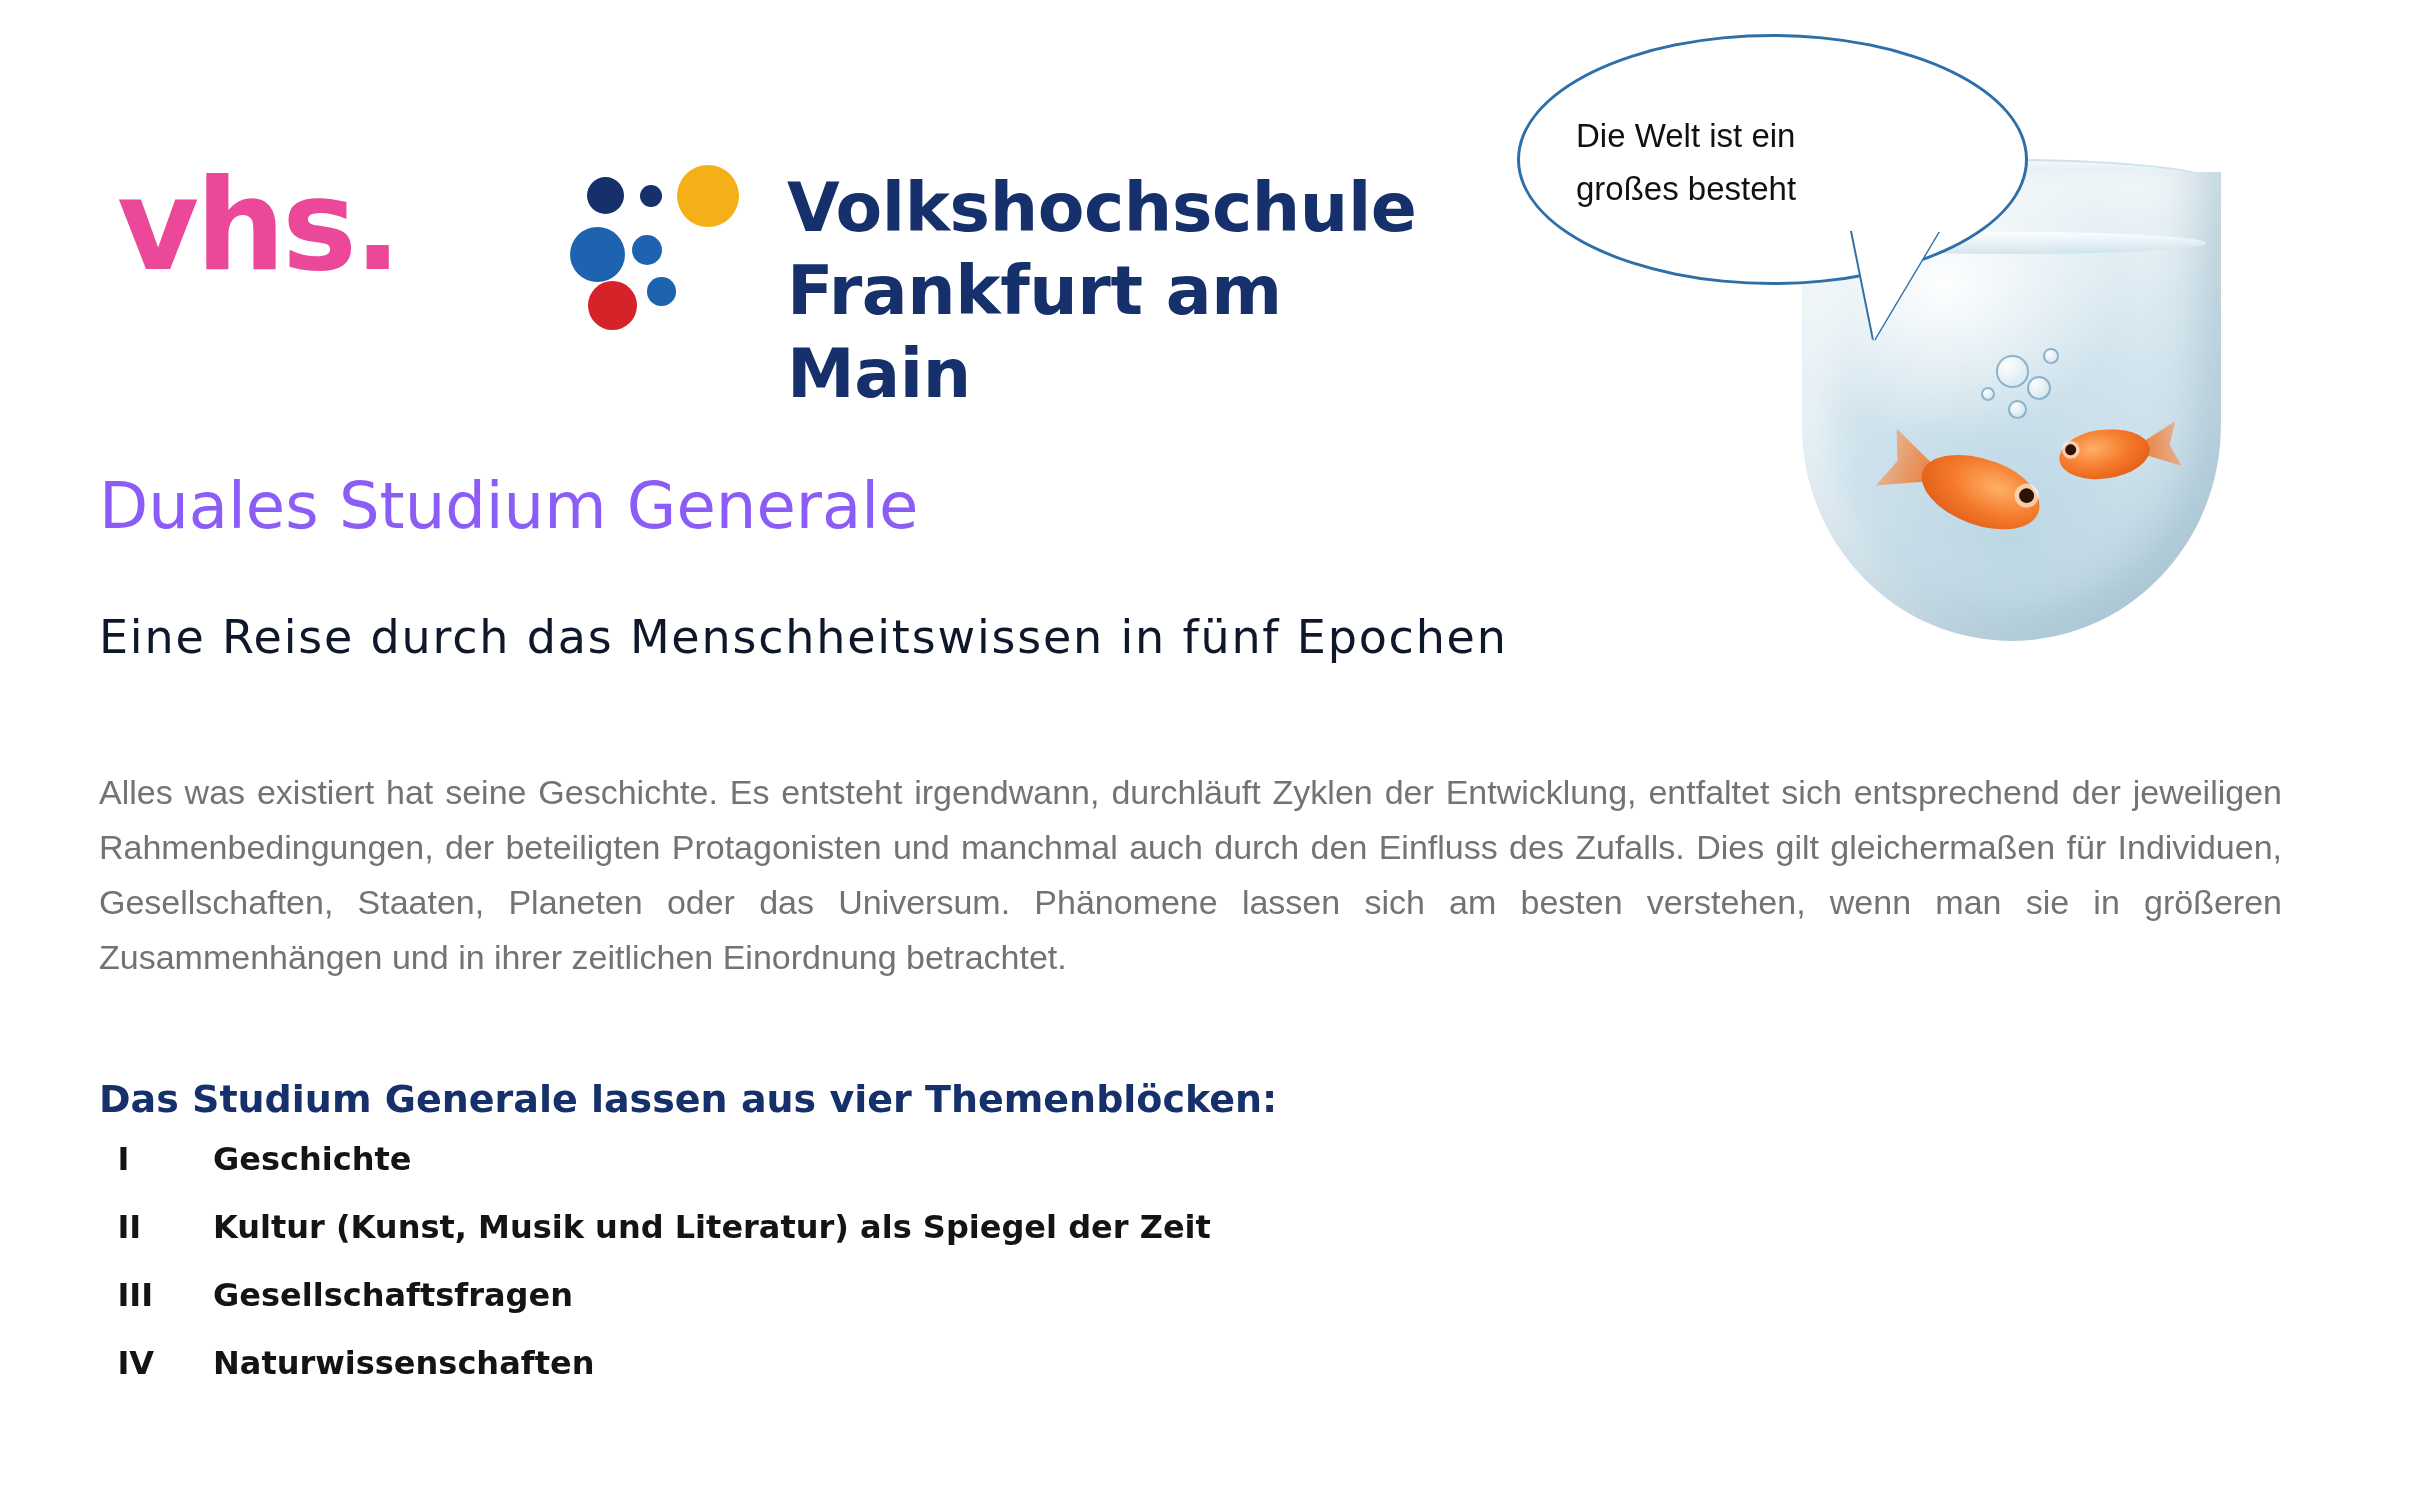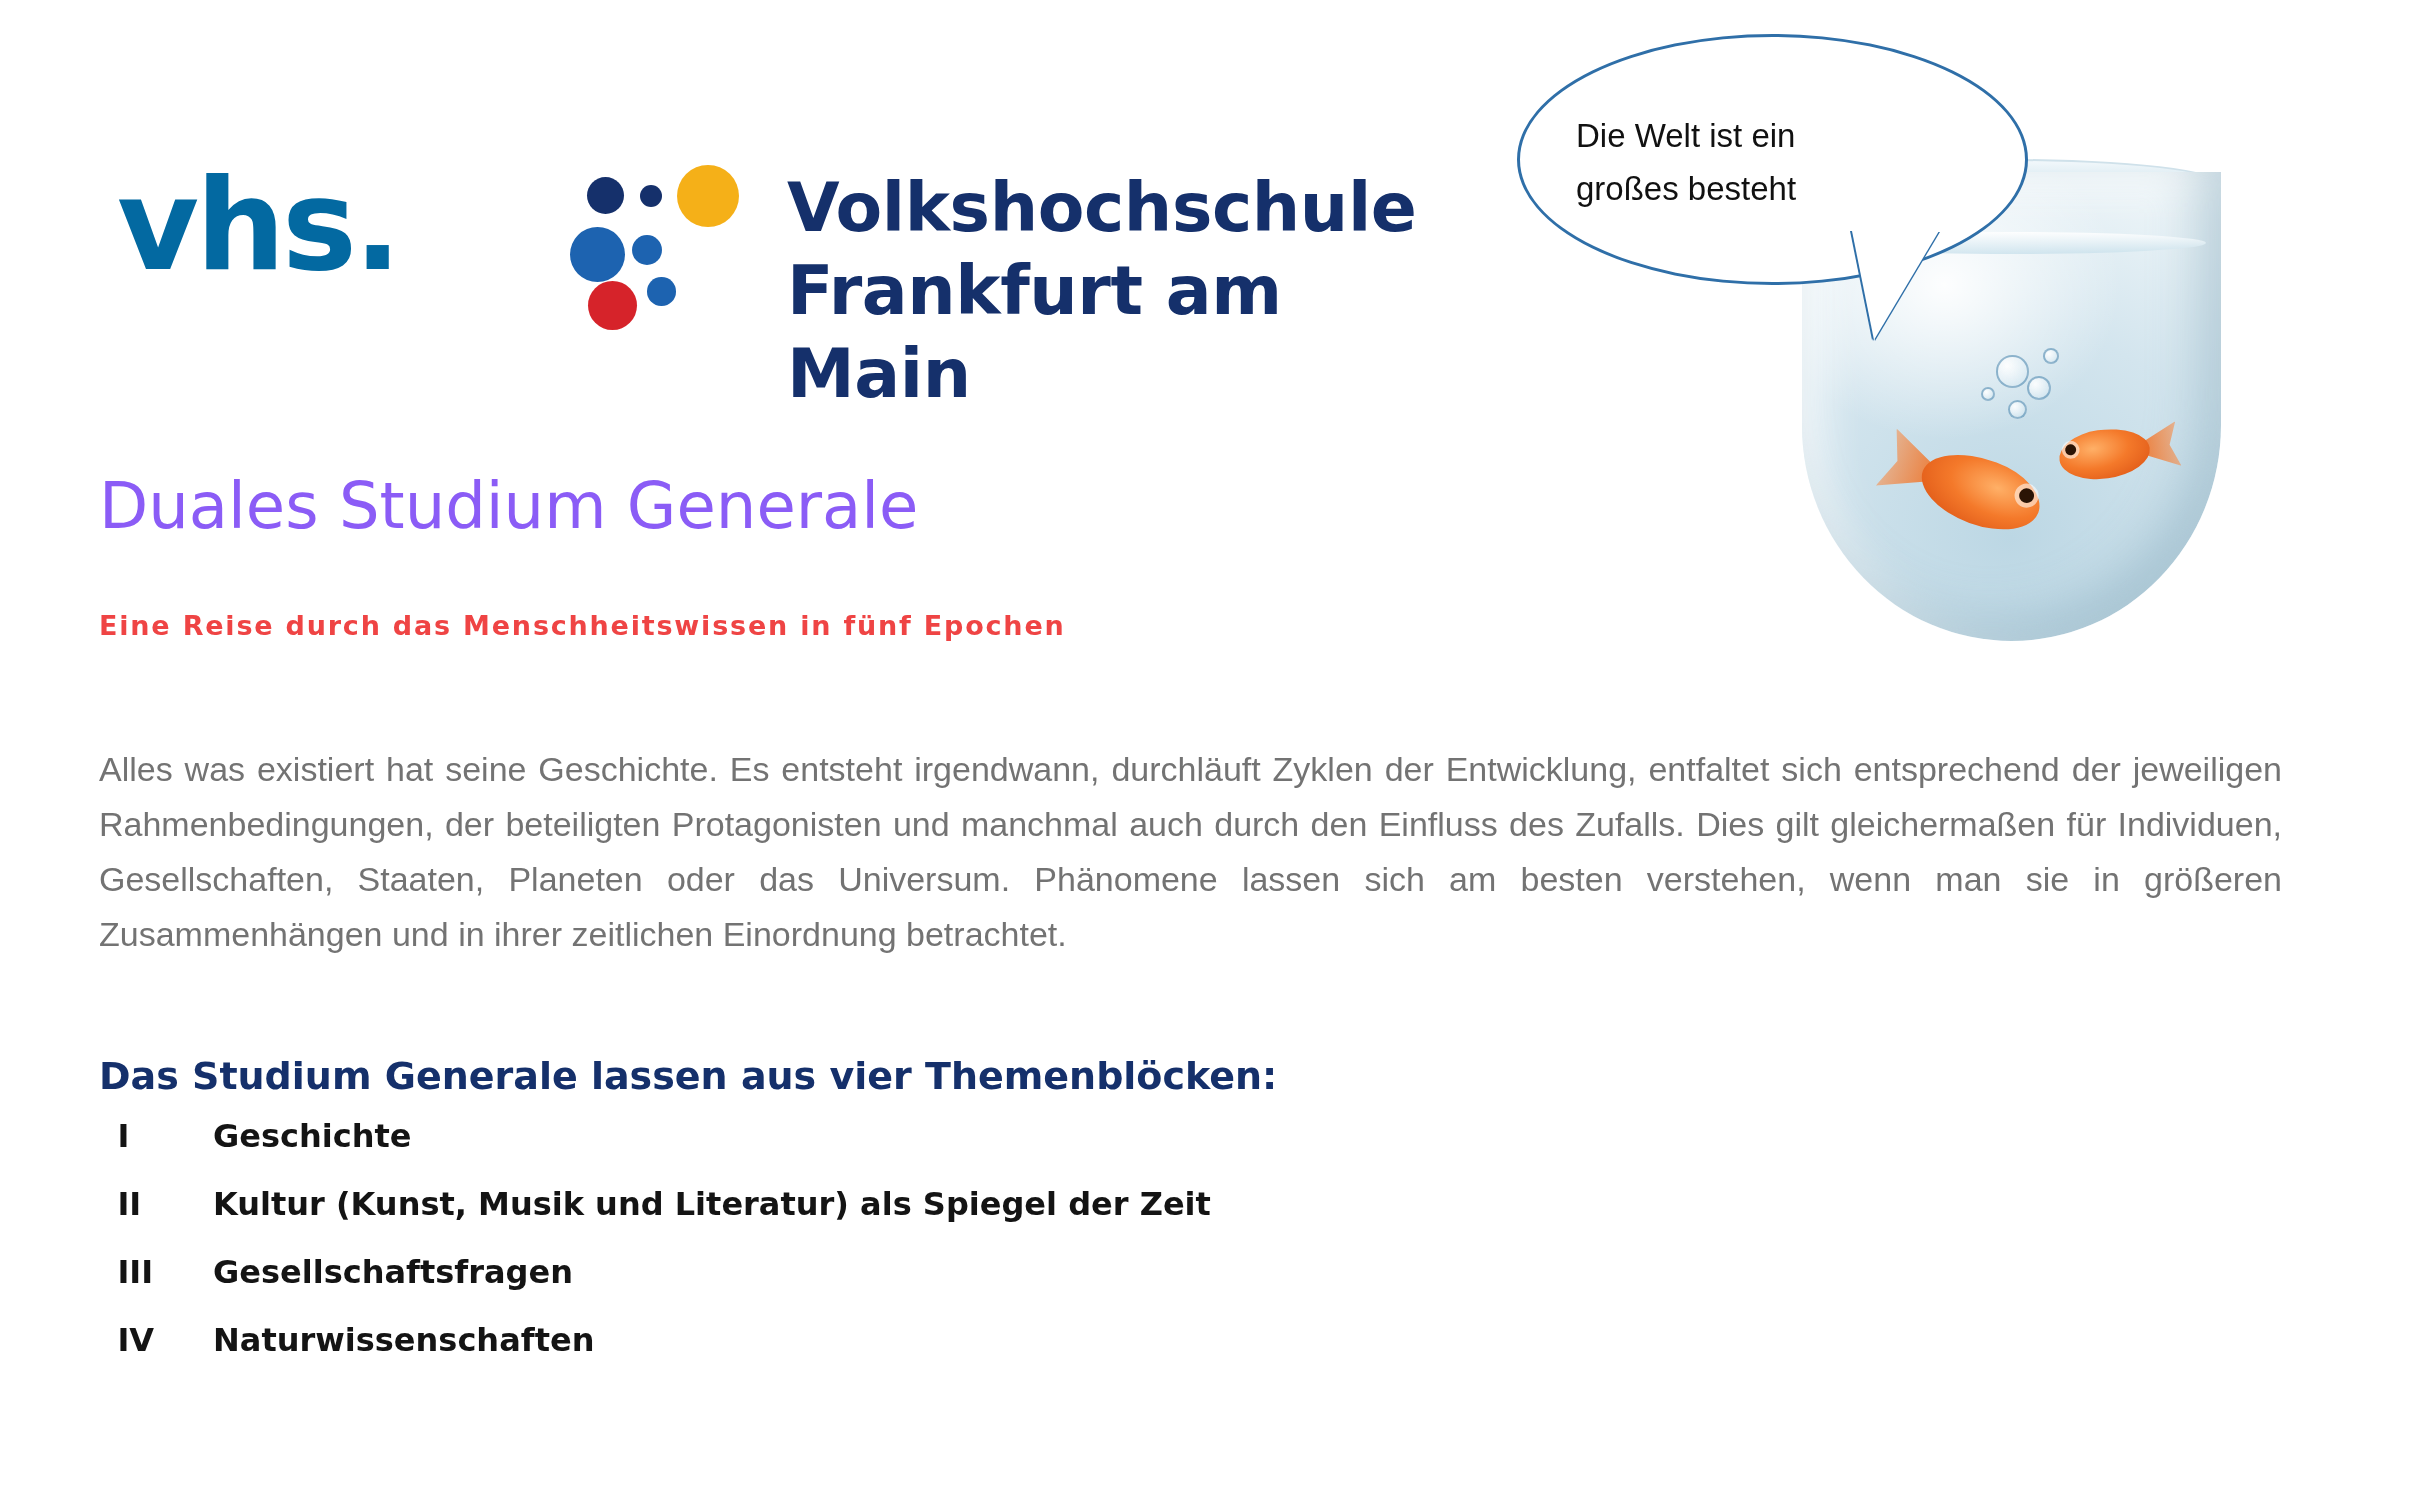--- a/index.html
+++ b/index.html
@@ -25,21 +25,21 @@
     height: 193px;
   }
   #logo-wordmark {
     position: absolute;
     left: 0;
     top: 8.4px;
     font-family: "DejaVu Sans", sans-serif;
     font-weight: bold;
     font-size: 126px;
     letter-spacing: -3.4px;
-    color: #0369a1;
+    color: #ec4899;
     line-height: 1;
   }
   #logo-dots {
     position: absolute;
     left: 453px;
     top: 0px;
     width: 210px;
     height: 184px;
   }
   .dot { position: absolute; border-radius: 50%; }
@@ -203,23 +203,23 @@
   #main-title {
     font-family: "DejaVu Sans", sans-serif;
     font-weight: normal;
     font-size: 64px;
     color: #8b5cf6;
     letter-spacing: 0px;
     margin: 0 0 67px 0;
   }
   #subtitle {
     font-family: "DejaVu Sans", sans-serif;
-    font-weight: bold;
-    font-size: 27px;
-    color: #ef4444;
+    font-weight: normal;
+    font-size: 46px;
+    color: #0f172a;
     letter-spacing: 1.8px;
     margin: 0 0 101px 0;
   }
   #intro-paragraph {
     font-family: "Liberation Sans", sans-serif;
     font-size: 34px;
     line-height: 1.62;
     color: #737373;
     text-align: justify;
     width: 2183px;

